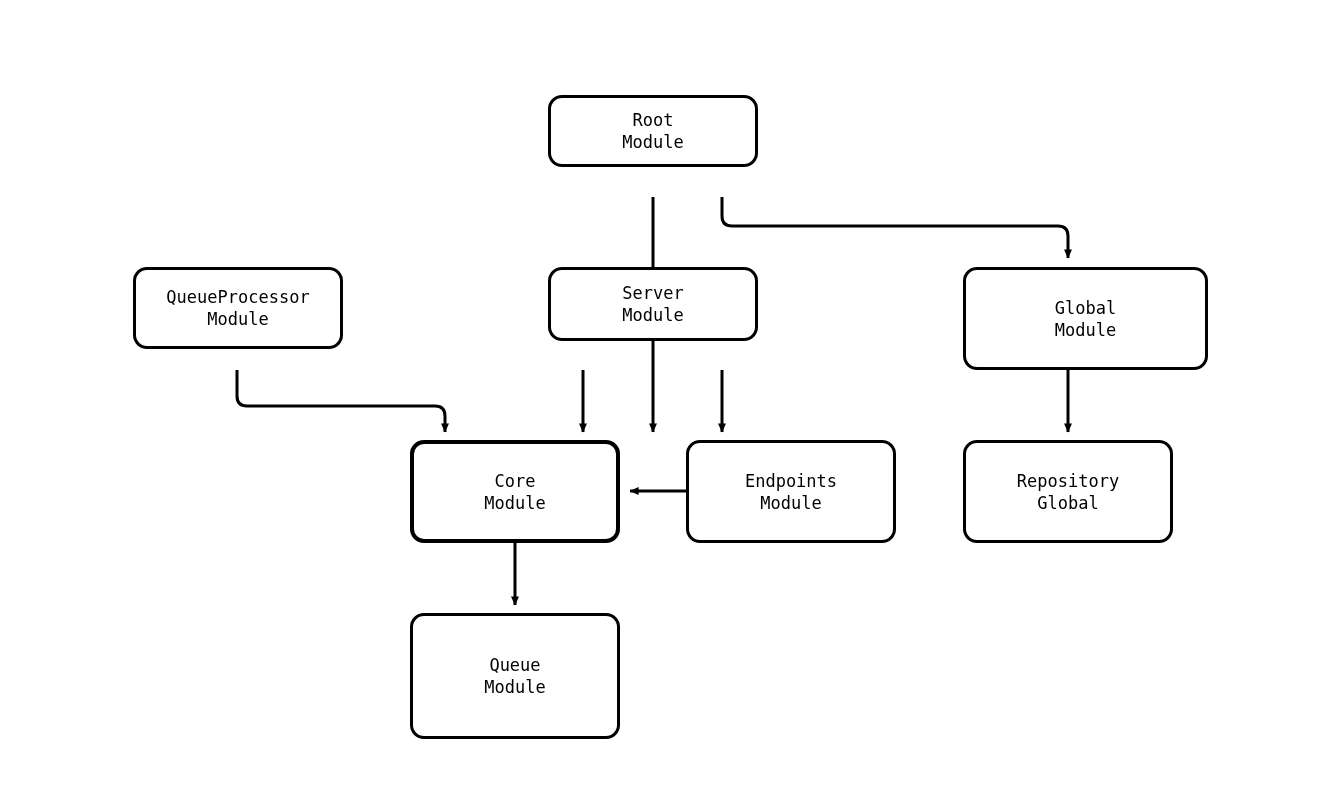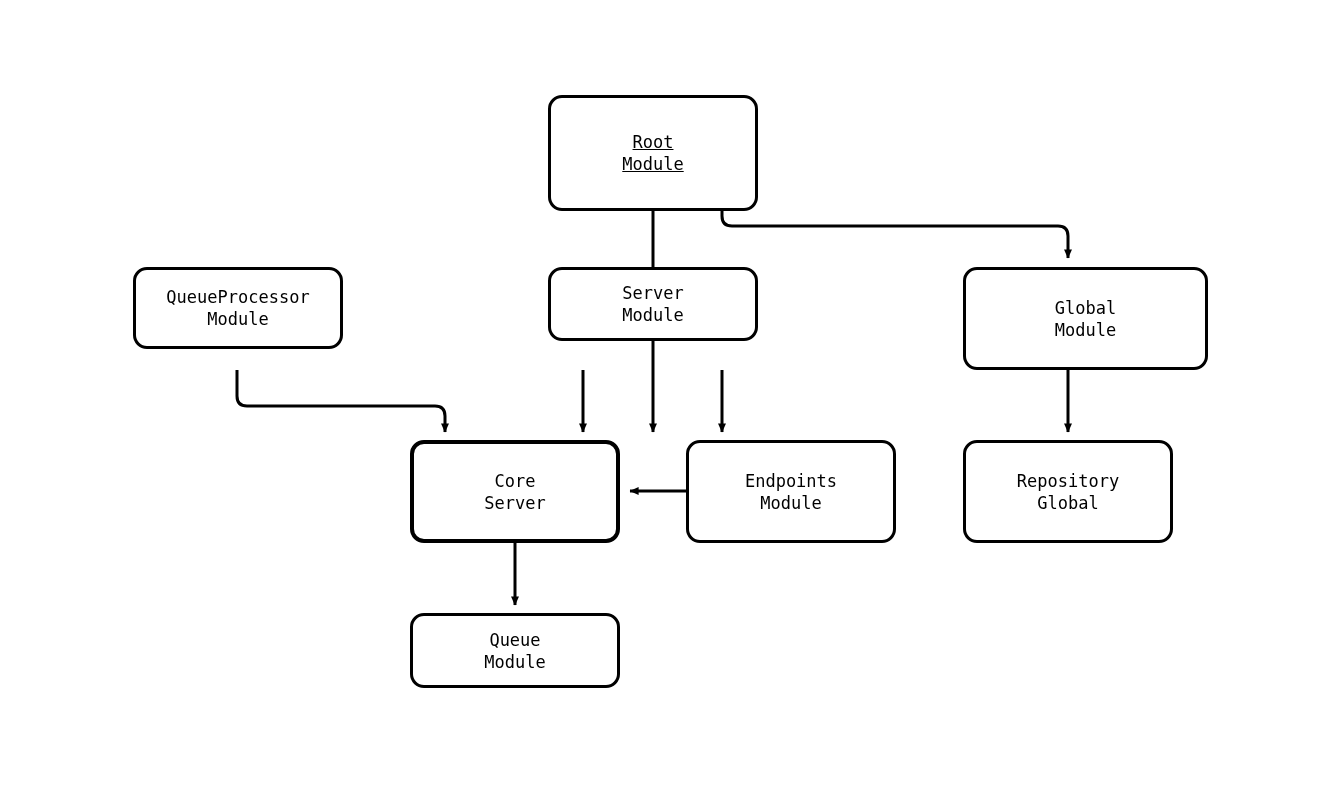--- a/index.html
+++ b/index.html
@@ -70,21 +70,21 @@
 
     <path d="M 237 370 L 237 396 Q 237 406 247 406 L 435 406 Q 445 406 445 416 L 445 432" fill="none" stroke="#000000" stroke-width="3" marker-end="url(#arrowhead)"></path>
 
     <path d="M 686 491 L 630 491" fill="none" stroke="#000000" stroke-width="3" marker-end="url(#arrowhead)"></path>
 
     <path d="M 1068 370 L 1068 432" fill="none" stroke="#000000" stroke-width="3" marker-end="url(#arrowhead)"></path>
 
     <path d="M 515 543 L 515 605" fill="none" stroke="#000000" stroke-width="3" marker-end="url(#arrowhead)"></path>
   </svg>
 
-  <div class="node" style="left:548px; top:95px; width:210px; height:116px;text-decoration:underline;">
+  <div class="node" style="left:548px; top:95px; width:210px; height:72px;">
     <span class="node-label">Root
 Module</span>
   </div>
 
   <div class="node" style="left:133px; top:267px; width:210px; height:82px;">
     <span class="node-label">QueueProcessor
 Module</span>
   </div>
 
   <div class="node" style="left:548px; top:267px; width:210px; height:74px;">
@@ -92,31 +92,31 @@
 Module</span>
   </div>
 
   <div class="node" style="left:963px; top:267px; width:245px; height:103px;">
     <span class="node-label">Global
 Module</span>
   </div>
 
   <div class="node emphasis" style="left:410px; top:440px; width:210px; height:103px;">
     <span class="node-label">Core
-Server</span>
+Module</span>
   </div>
 
   <div class="node" style="left:686px; top:440px; width:210px; height:103px;">
     <span class="node-label">Endpoints
 Module</span>
   </div>
 
   <div class="node" style="left:963px; top:440px; width:210px; height:103px;">
     <span class="node-label">Repository
 Global</span>
   </div>
 
-  <div class="node" style="left:410px; top:613px; width:210px; height:75px;">
+  <div class="node" style="left:410px; top:613px; width:210px; height:126px;">
     <span class="node-label">Queue
 Module</span>
   </div>
 
 </div>
 
 </body></html>

